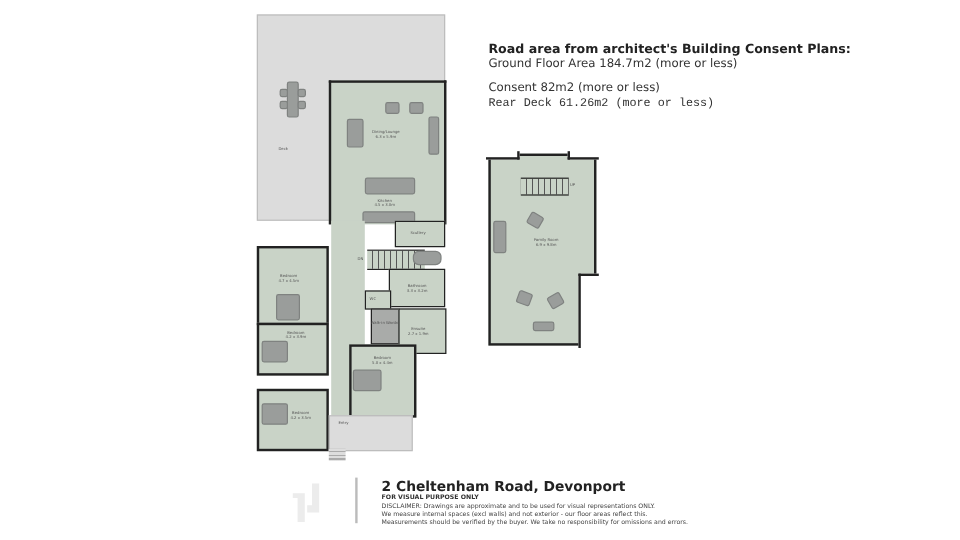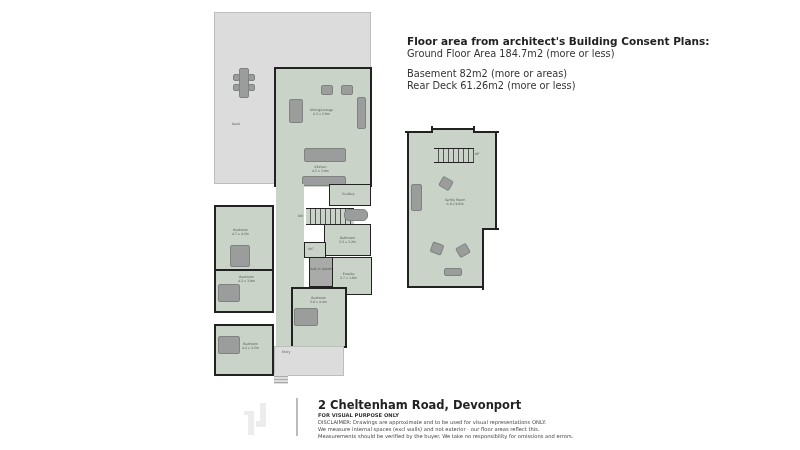--- a/index.html
+++ b/index.html
@@ -128,24 +128,24 @@
       <span>Family Room</span>
       <span>6.9 x 9.8m</span>
     </div>
   <div class="abs furn" style="left:4px;top:56px;width:9px;height:25px;"></div>
   <div class="abs furn" style="left:33px;top:50px;width:10px;height:9px;transform:rotate(30deg);"></div>
   <div class="abs furn" style="left:24px;top:115px;width:10px;height:9px;transform:rotate(20deg);"></div>
   <div class="abs furn" style="left:50px;top:117px;width:10px;height:9px;transform:rotate(-30deg);"></div>
   <div class="abs furn" style="left:37px;top:140px;width:16px;height:6px;"></div>
 </div>
 
-<div class="abs" id="info-title">Floor area from architect's Building Consent Plans:</div>
+<div class="abs" id="info-title">Road area from architect's Building Consent Plans:</div>
 <div class="abs info-line" style="top:48px;">Ground Floor Area 184.7m2 (more or less)</div>
-<div class="abs info-line" style="top:68px;">Basement 82m2 (more or areas)</div>
-<div class="abs info-line" style="top:80px;">Rear Deck 61.26m2 (more or less)</div>
+<div class="abs info-line" style="top:68px;">Consent 82m2 (more or less)</div>
+<div class="abs info-line" style="top:80px;font-family:Liberation Mono, monospace;">Rear Deck 61.26m2 (more or less)</div>
 
 <div class="abs" style="left:240px;top:401px;width:34px;height:36px;">
   <svg width="34" height="36" viewBox="0 0 34 36">
     <path d="M4 10 H14 V34 H8 V14 H4 Z" fill="#ececec"></path>
     <path d="M20 2 H26 V26 H16 V20 H20 Z" fill="#ececec"></path>
   </svg>
 </div>
 <div class="abs" id="vbar"></div>
 <div class="abs" id="addr">2 Cheltenham Road, Devonport</div>
 <div class="abs" id="vis">FOR VISUAL PURPOSE ONLY</div>

